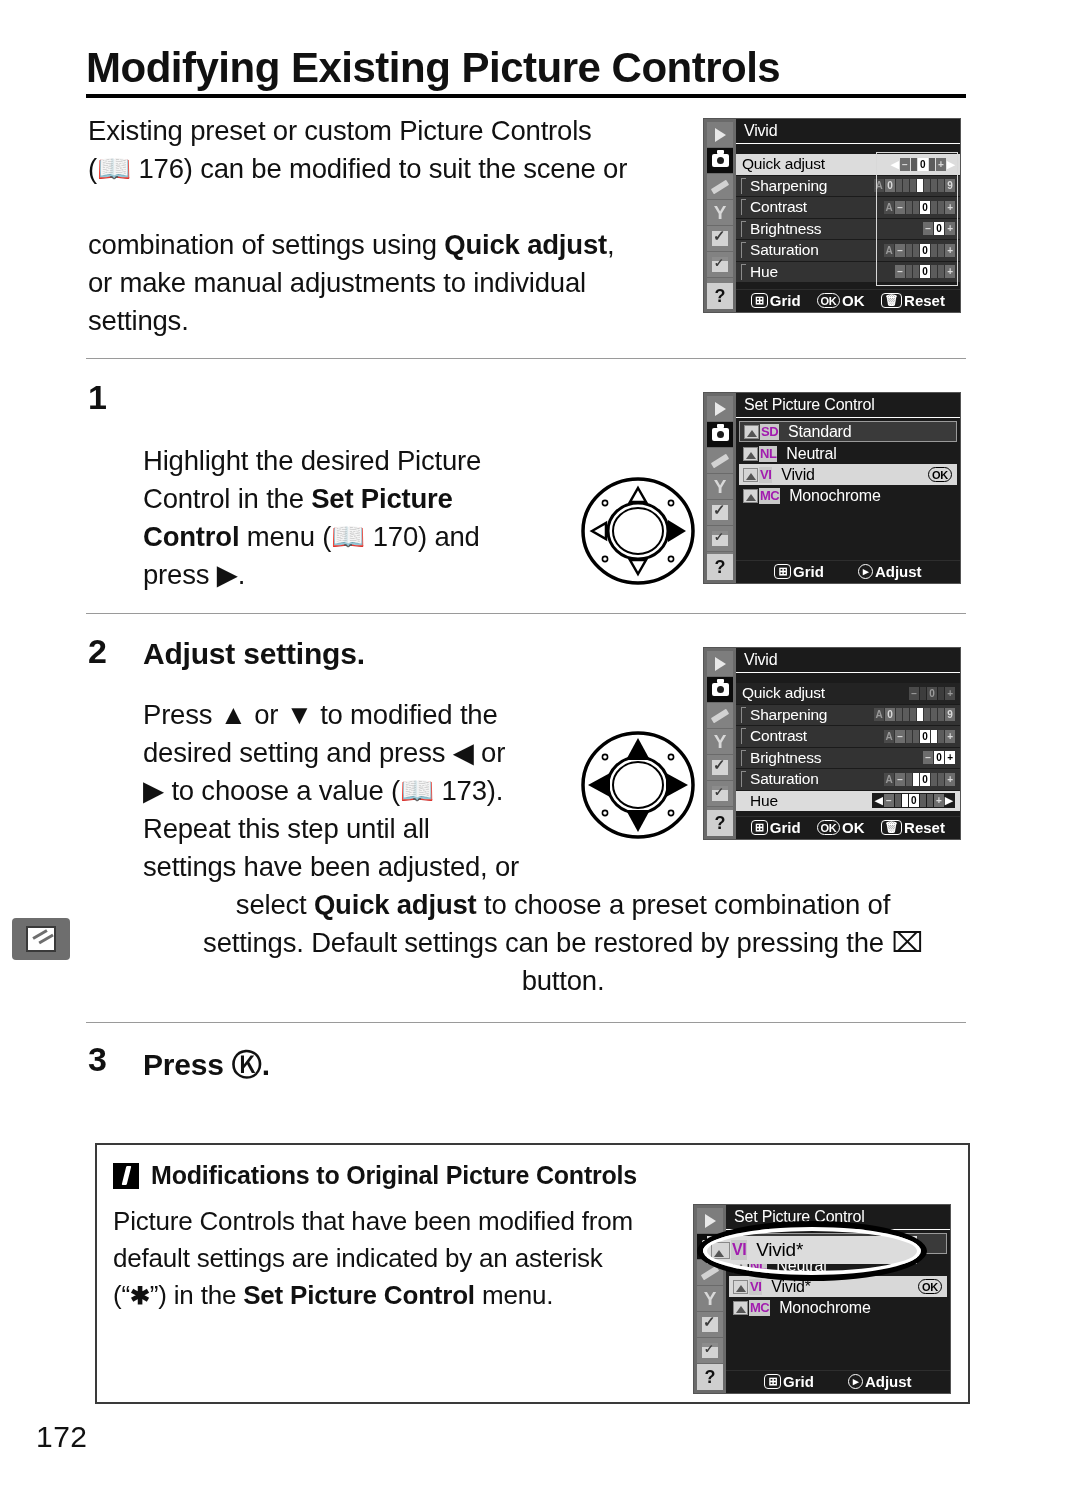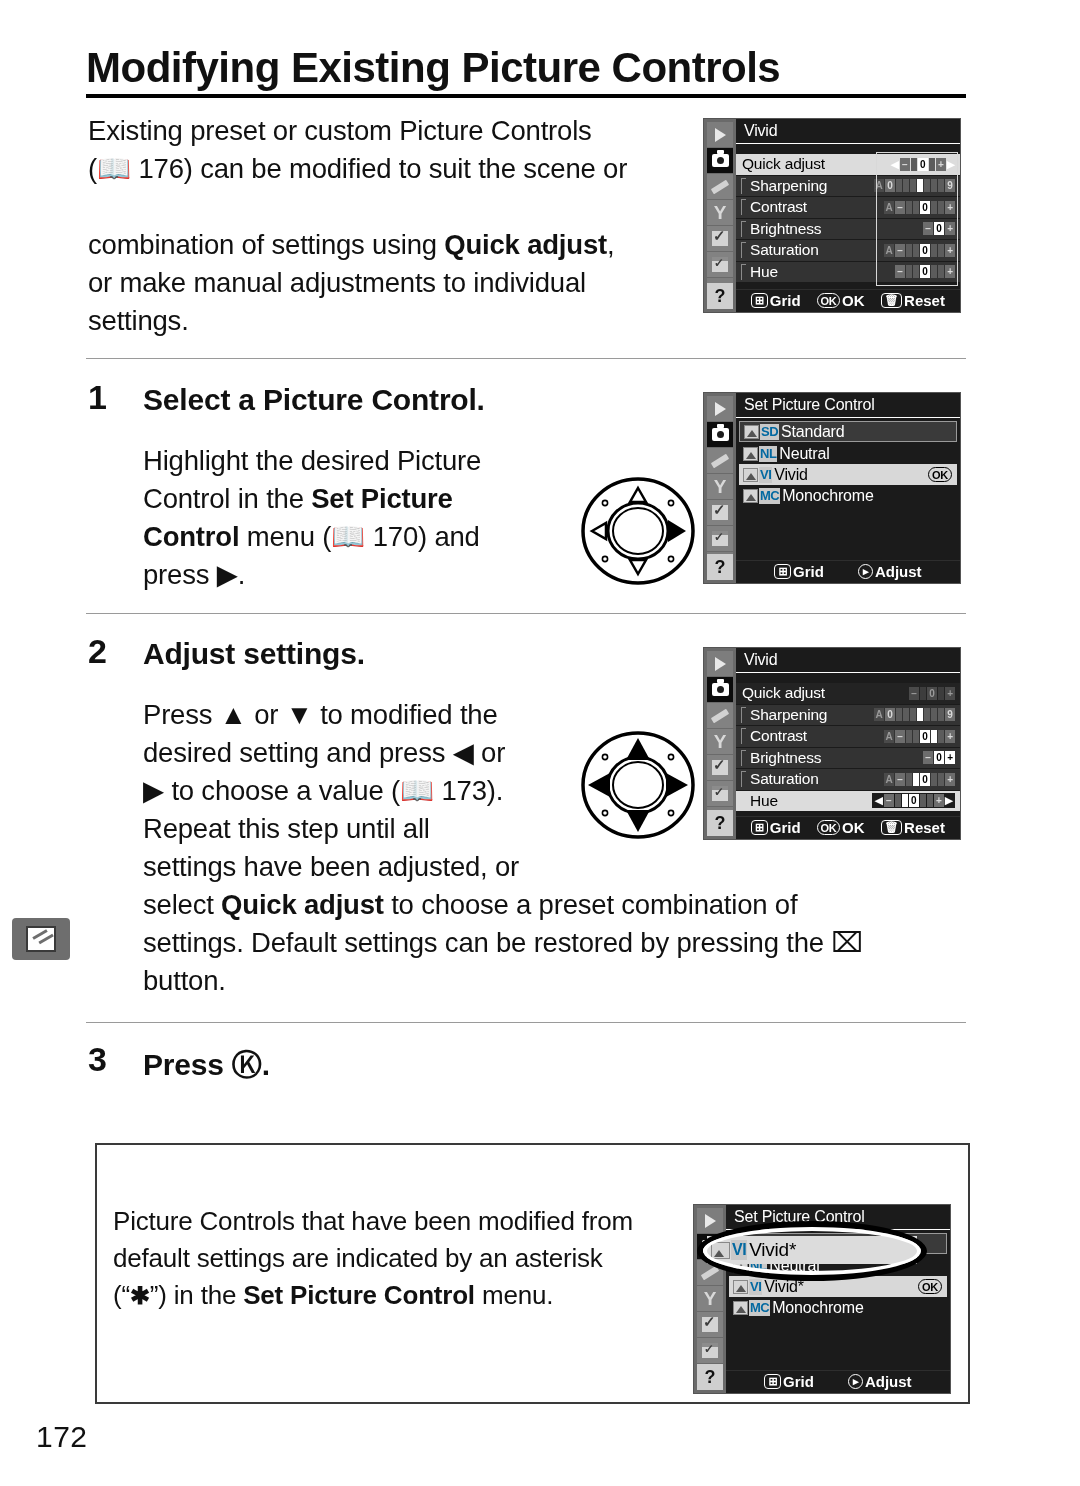--- a/index.html
+++ b/index.html
@@ -33,21 +33,21 @@
     position: absolute; font-size: 34px; font-weight: bold;
   }
   .step-title {
     position: absolute; font-size: 30px; font-weight: bold; letter-spacing: -0.2px;
   }
   .step-body {
     position: absolute; font-size: 27.5px; line-height: 38px; letter-spacing: -0.2px;
   }
 
   
-  .step-body-wide { width: 880px; }
+  .step-body-wide { width: 880px; text-align: center; }
 
   
   .side-tab {
     position: absolute; left: 12px; top: 918px; width: 58px; height: 42px;
     background: #6e6e6e; border-radius: 4px;
     display: flex; align-items: center; justify-content: center;
   }
   .side-tab .glyph {
     width: 30px; height: 26px; background: #fff; border: 2px solid #3a3a3a;
     position: relative;
@@ -152,22 +152,22 @@
   
   .pc-row {
     display: flex; align-items: center; height: 21px;
     color: #fff; font-size: 16px; padding-left: 4px;
     letter-spacing: -0.2px; white-space: nowrap;
   }
   .pc-row.sel { background: #d8d8d8; color: #000; }
   .pc-row.sub { background: #3a3a3a; margin: 1px 0; }
   .pc-tag {
     display: inline-flex; align-items: center; justify-content: center;
-    background: #c9c9c9; color: #0369a1; font-size: 13px; font-weight: bold;
-    height: 16px; padding: 3px 1px; margin-right: 2px; flex: 0 0 auto;
+    background: #c9c9c9; color: #a21caf; font-size: 13px; font-weight: bold;
+    height: 16px; padding: 3px 1px; margin-right: 9px; flex: 0 0 auto;
     letter-spacing: -0.5px;
   }
   .pc-mountain {
     display: inline-block; width: 15px; height: 14px; background: #d5d5d5;
     position: relative; margin-right: 1px; flex: 0 0 auto; border: 1px solid #888;
   }
   .pc-mountain:after {
     content: ""; position: absolute; left: 2px; bottom: 1px;
     border-left: 5px solid transparent; border-right: 5px solid transparent;
     border-bottom: 7px solid #555;
@@ -377,21 +377,20 @@
         <span class="foot-item">
           <span class="key key-grid">🗑</span>
           <span>Reset</span>
         </span>
       </div>
     </div>
   </div>
 
   <div class="hrule" style="top:358px; width:880px;"></div>
   <div class="step-num" style="left:88px; top:378px;">1</div>
-  <div class="step-title" style="left:143px; top:383px;">Select a Picture Control.</div>
   <div class="step-body" style="left:143px; top:442px; width:420px;">
     <span>Highlight the desired Picture</span><br>
     <span>Control in the </span><b>Set Picture</b><br>
     <b>Control</b><span> menu (</span><span>📖</span>
     <span>170</span><span>) and</span><br>
     <span>press ▶.</span>
   </div>
 
   <div class="dial" style="left:578px; top:476px;">
     <svg width="120" height="110" viewBox="0 0 120 110">
@@ -633,20 +632,24 @@
 
   <div class="side-tab">
     <span class="glyph"></span>
   </div>
 
   <div class="hrule" style="top:1022px; width:880px;"></div>
   <div class="step-num" style="left:88px; top:1040px;">3</div>
   <div class="step-title" style="left:143px; top:1045px;">Press Ⓚ.</div>
 
   <div class="note-box">
+    <div class="note-title">
+      <span class="pencil-badge"></span>
+      <span>Modifications to Original Picture Controls</span>
+    </div>
     <div class="note-body">
       <span>Picture Controls that have been modified from</span><br>
       <span>default settings are indicated by an asterisk</span><br>
       <span>(“</span><span class="ast">✱</span><span>”) in the </span><b>Set Picture Control</b><span> menu.</span>
     </div>
 
     <div class="lcd" style="left:596px; top:59px; width:258px; height:190px;">
       <div class="lcd-rail">
         <div class="rail-ico">
             <span class="g-play"></span>

